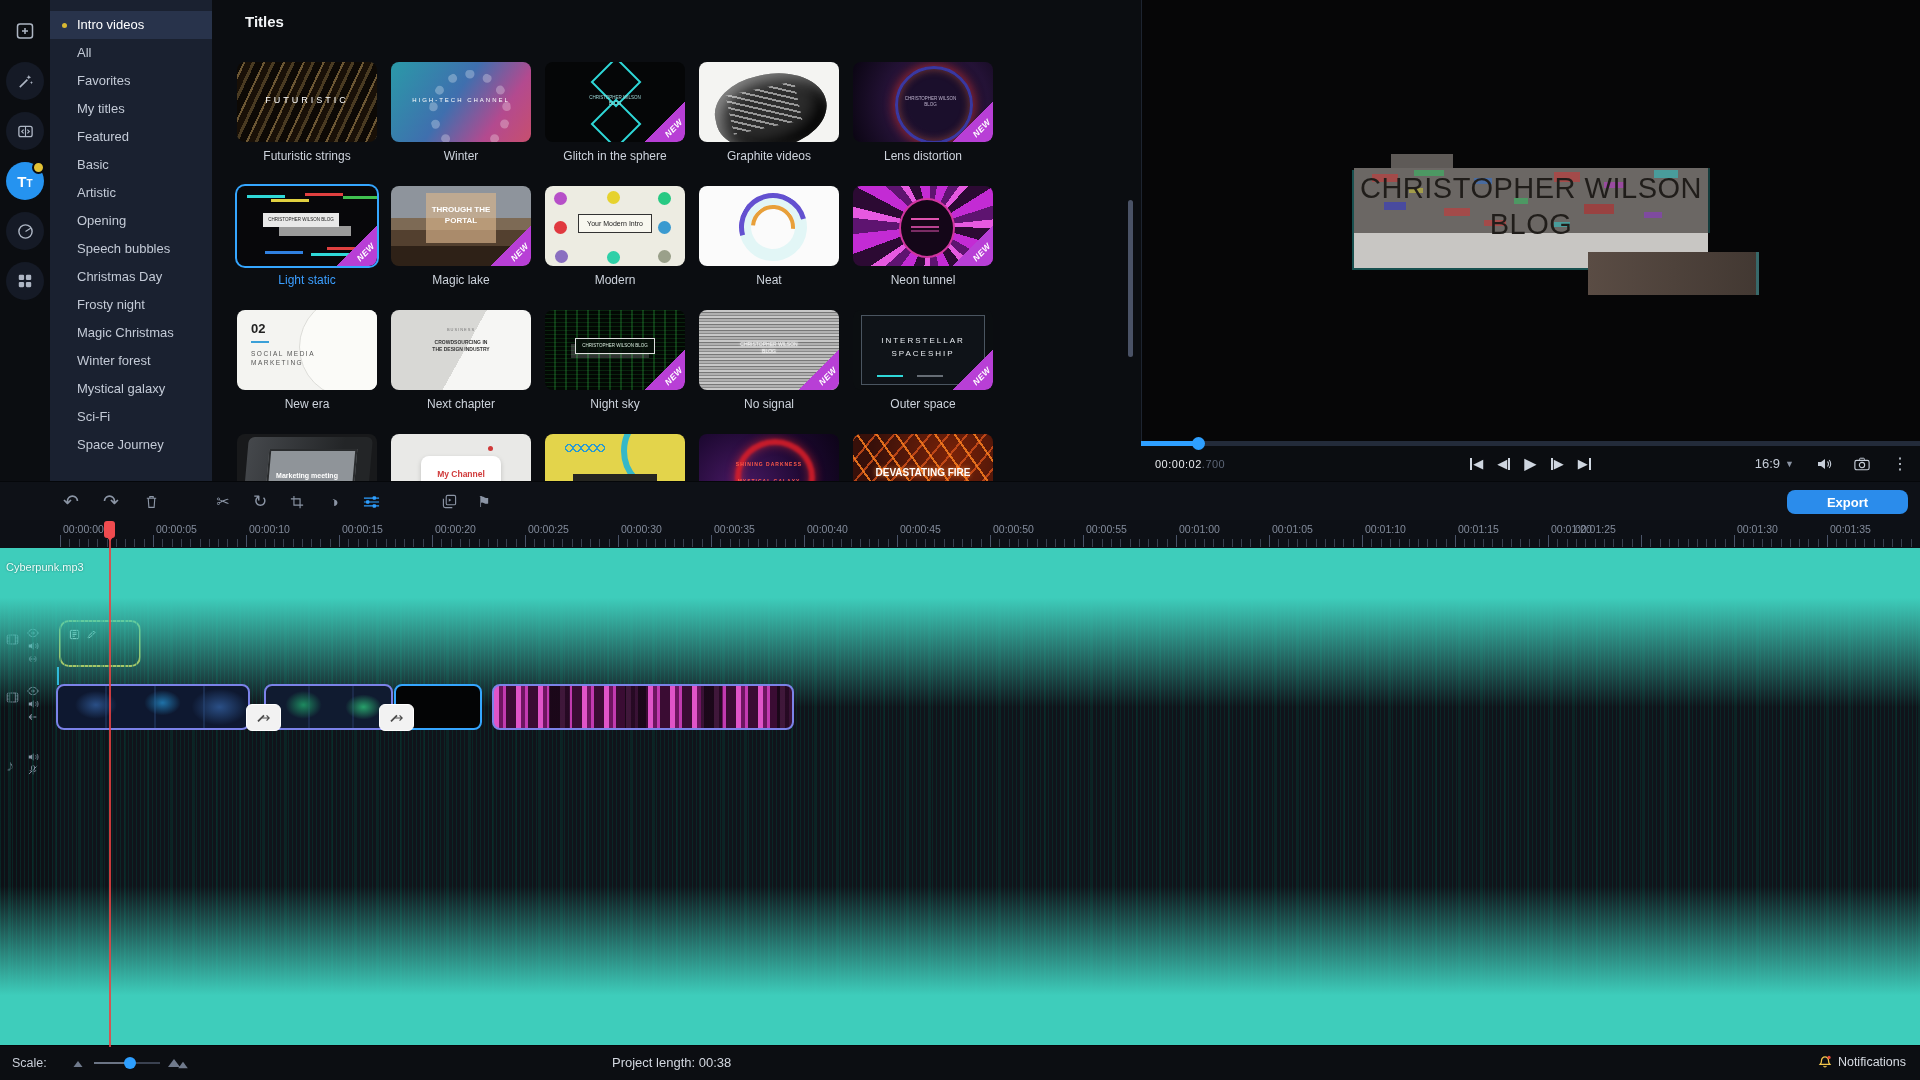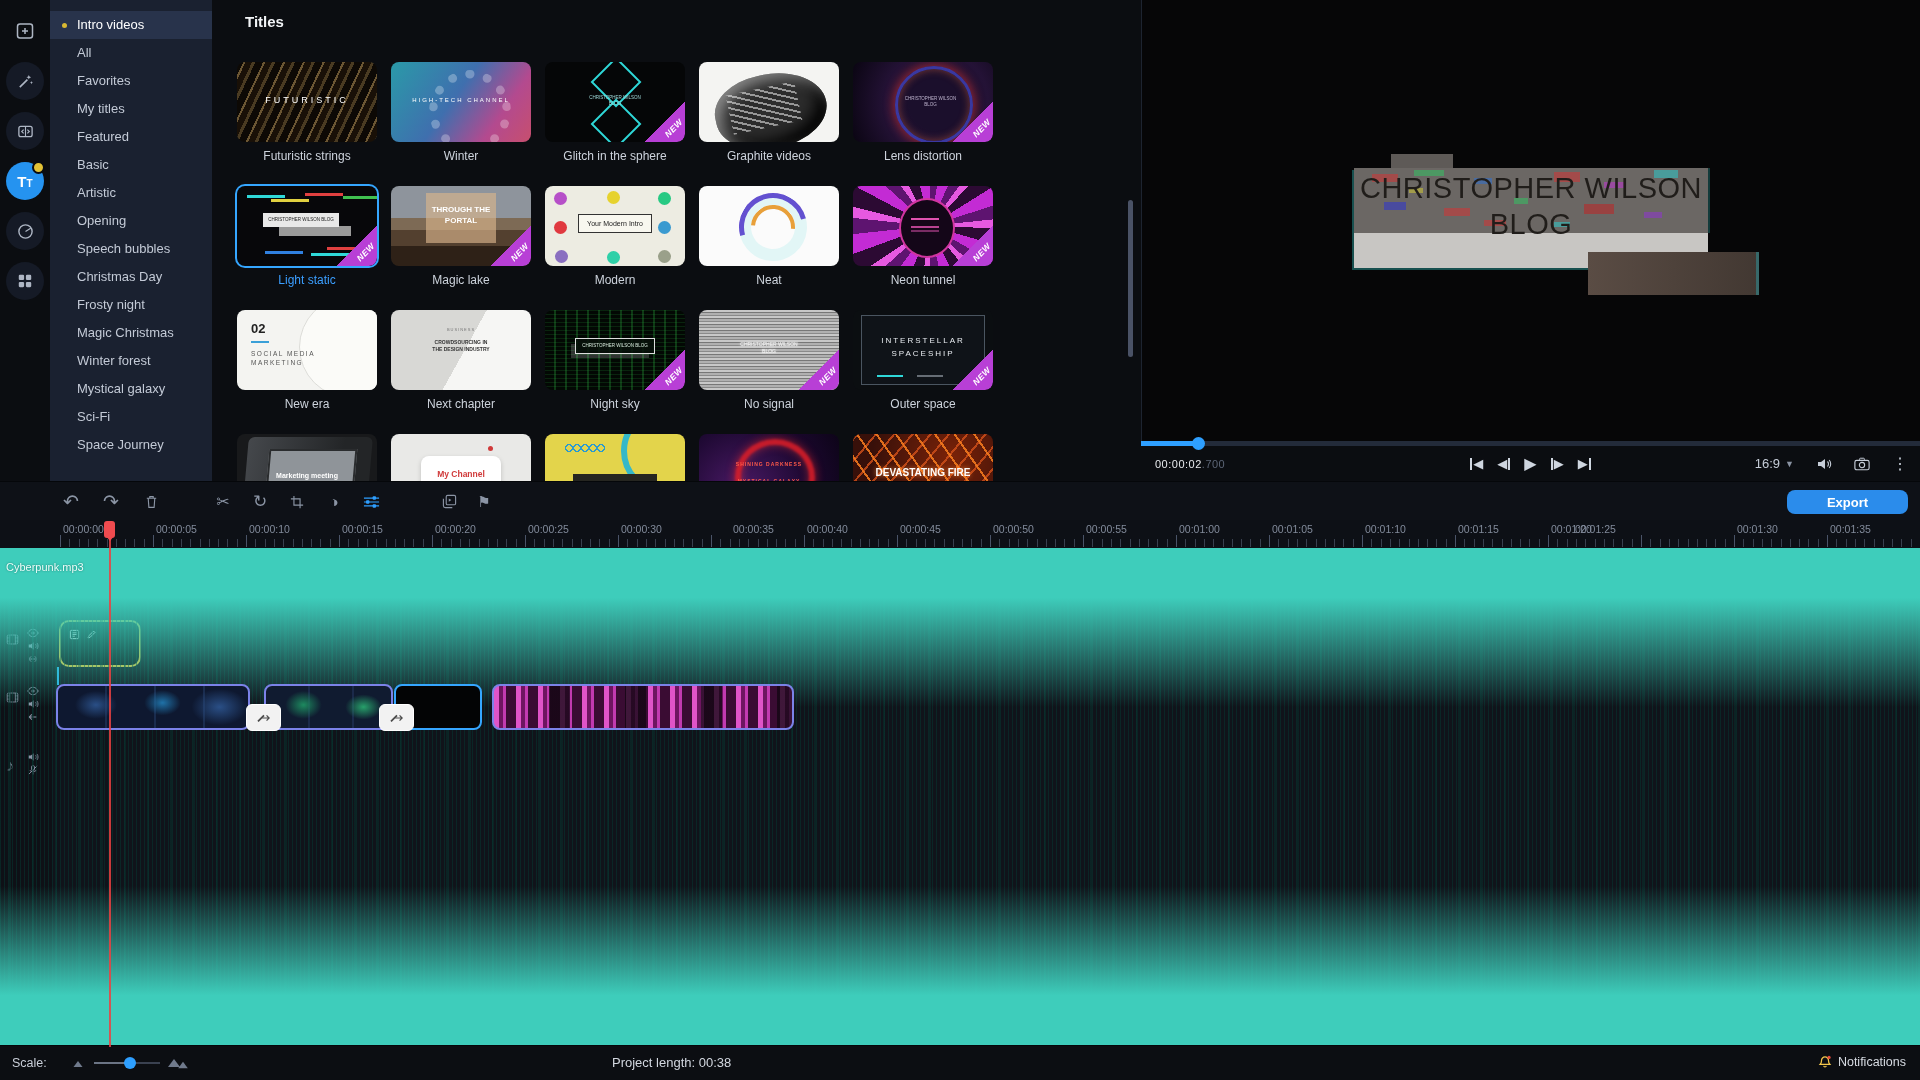--- a/index.html
+++ b/index.html
@@ -589,21 +589,21 @@
 <div id="ruler">
   <div id="ticks-minor"></div>
   <div id="ticks-major"></div>
 <span class="rlabel" style="left: 63px;">00:00:00</span>
     <span class="rlabel" style="left: 156px;">00:00:05</span>
     <span class="rlabel" style="left: 249px;">00:00:10</span>
     <span class="rlabel" style="left: 342px;">00:00:15</span>
     <span class="rlabel" style="left: 435px;">00:00:20</span>
     <span class="rlabel" style="left: 528px;">00:00:25</span>
     <span class="rlabel" style="left: 621px;">00:00:30</span>
-    <span class="rlabel" style="left: 714px; margin-left: 19px;">00:00:35</span>
+    <span class="rlabel" style="left: 714px;">00:00:35</span>
     <span class="rlabel" style="left: 807px;">00:00:40</span>
     <span class="rlabel" style="left: 900px;">00:00:45</span>
     <span class="rlabel" style="left: 993px;">00:00:50</span>
     <span class="rlabel" style="left: 1086px;">00:00:55</span>
     <span class="rlabel" style="left: 1179px;">00:01:00</span>
     <span class="rlabel" style="left: 1272px;">00:01:05</span>
     <span class="rlabel" style="left: 1365px;">00:01:10</span>
     <span class="rlabel" style="left: 1458px;">00:01:15</span>
     <span class="rlabel" style="left: 1551px; text-align: center;">00:01:20</span>
     <span class="rlabel" style="left: 1575px;">00:01:25</span>

